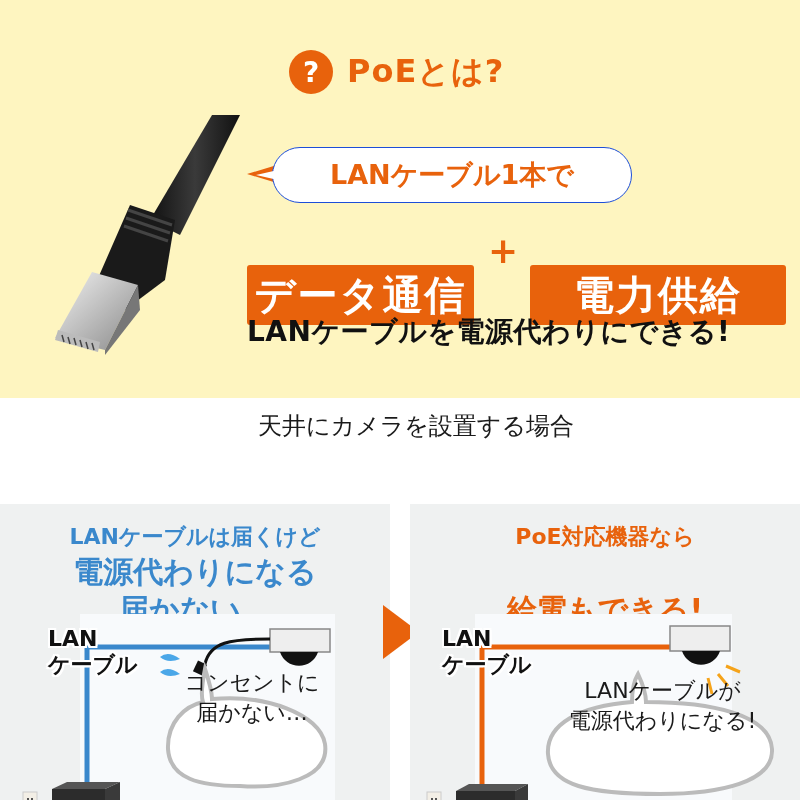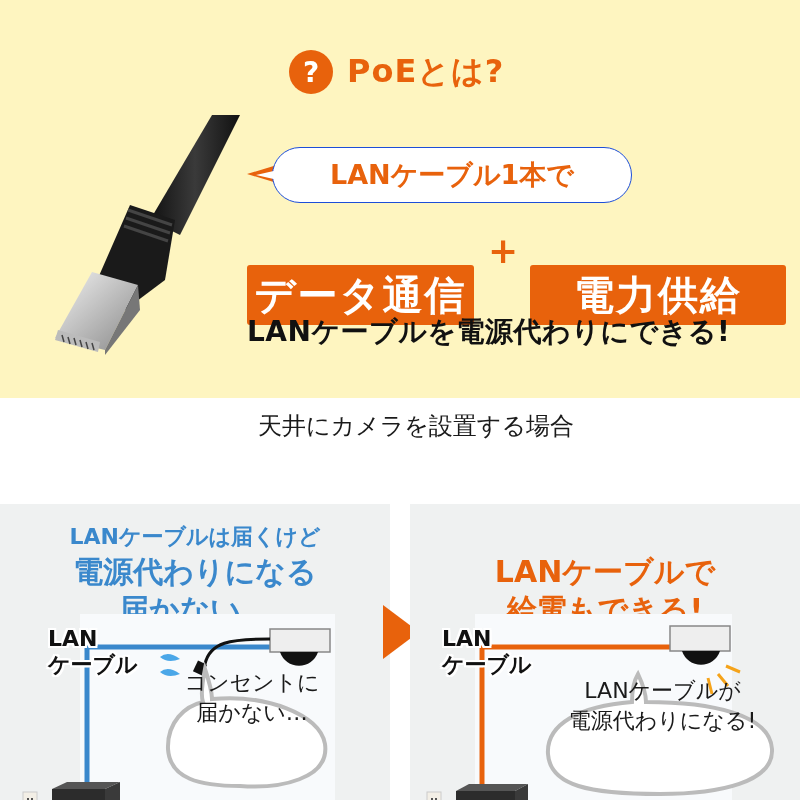--- a/index.html
+++ b/index.html
@@ -135,21 +135,21 @@
   <div class="speech" style="position:fixed; left:172px; top:668px; width:160px;">
     <div>コンセントに</div>
     <div>届かない…</div>
   </div>
 </div>
 
 <div class="divider"></div>
 <div class="arrow"></div>
 
 <div class="panel right">
-  <div class="panel-heading ph2 orange">LANケーブルで</div>
+  <div class="panel-heading ph1 orange">PoE対応機器なら</div>
   <div class="panel-heading ph3 orange">給電もできる!</div>
 
   <svg class="scene" viewBox="0 0 390 230">
     <polygon points="0,0 390,0 390,230 0,230" fill="#eff1f1"></polygon>
     <polygon points="65,0 322,0 322,200 65,200" fill="#f8fafc"></polygon>
     <polygon points="0,230 40,205 322,200 390,230" fill="#d6bfa8"></polygon>
 
     <polyline points="72,175 72,33 262,33" fill="none" stroke="#e8620c" stroke-width="5"></polyline>
 
     <rect x="260" y="12" width="60" height="25" fill="#eee" stroke="#888" stroke-width="1.5"></rect>

